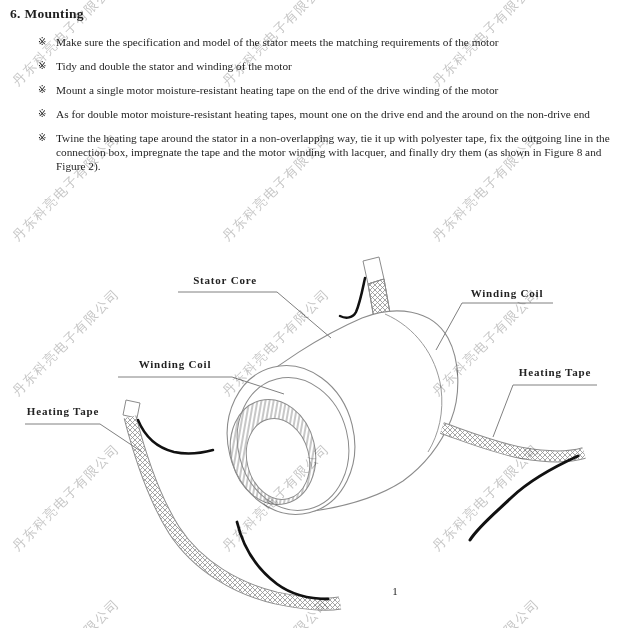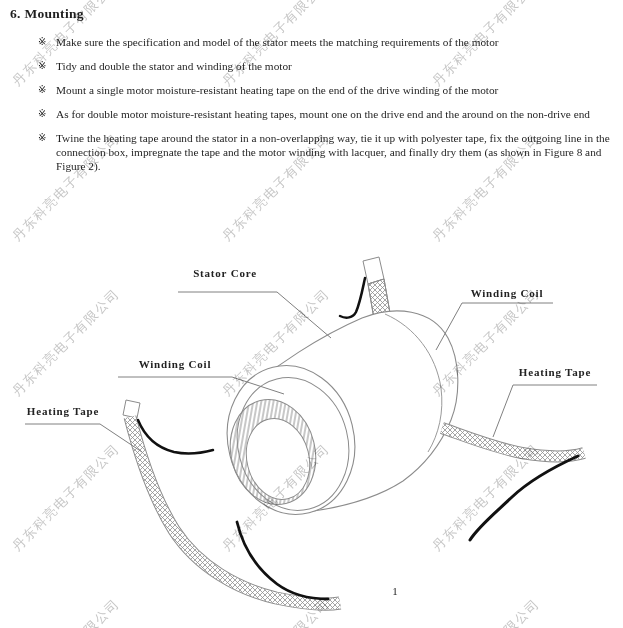--- a/index.html
+++ b/index.html
@@ -13,21 +13,21 @@
   .bullet { display:flex; margin:0 0 10px 28px; }
   .marker { width:18px; flex:none; font-family:"DejaVu Sans", sans-serif; font-size:10px; padding-top:1px; }
   .btext { flex:1; font-size:11.3px; line-height:14px; max-width:558px; }
   
   .figure { position:absolute; inset:0; z-index:1; }
   .figure svg { position:absolute; left:0; top:0; }
   .fig-label {
     position:absolute; font-weight:bold; font-size:11px; letter-spacing:0.8px;
     color:#222; text-align:center; white-space:nowrap; z-index:3;
   }
-  .lbl-stator-core   { left:175px; top:267px; width:100px; }
+  .lbl-stator-core   { left:175px; top:274px; width:100px; }
   .lbl-winding-right { left:457px; top:287px; width:100px; }
   .lbl-winding-left  { left:115px; top:358px; width:120px; }
   .lbl-tape-left     { left:13px;  top:405px; width:100px; }
   .lbl-tape-right    { left:500px; top:366px; width:110px; }
   .page-number { position:absolute; left:385px; top:585px; width:20px; text-align:center;
                  font-size:11px; z-index:3; }
   
   .watermark-layer { position:absolute; inset:0; z-index:50; pointer-events:none; mix-blend-mode:multiply; }
   .wm {
     position:absolute; white-space:nowrap; font-size:13px; letter-spacing:1.5px;

